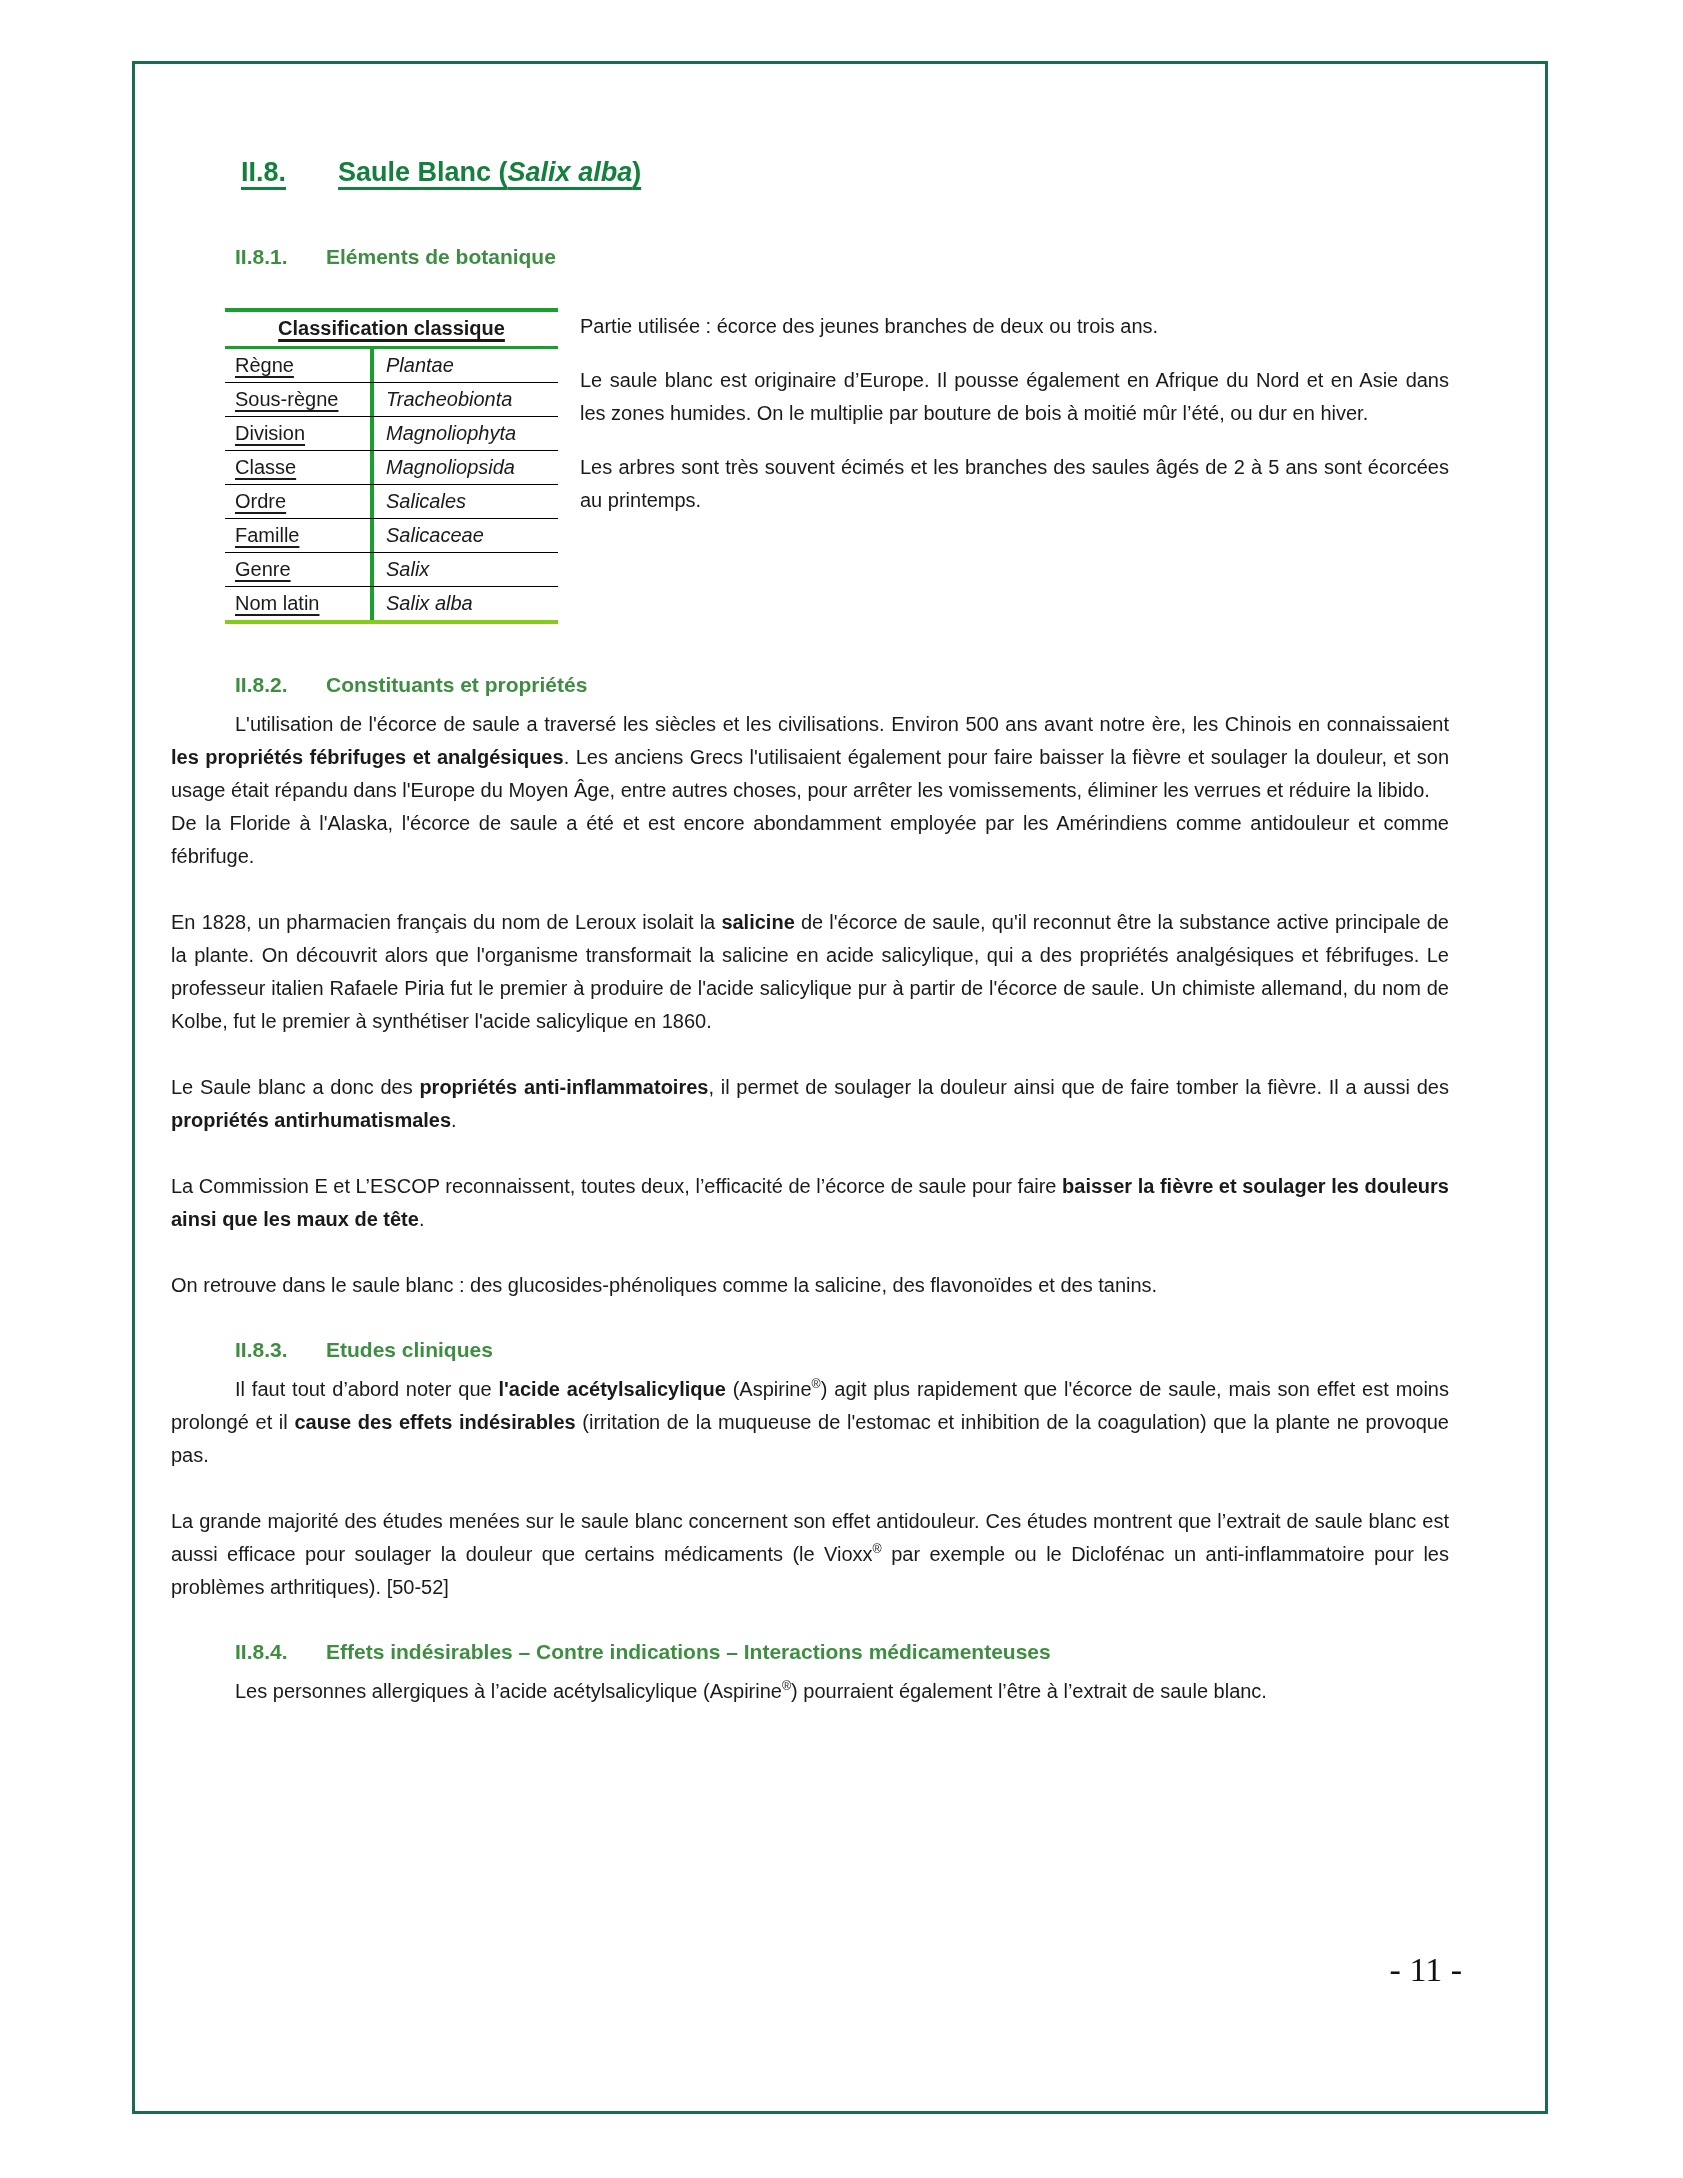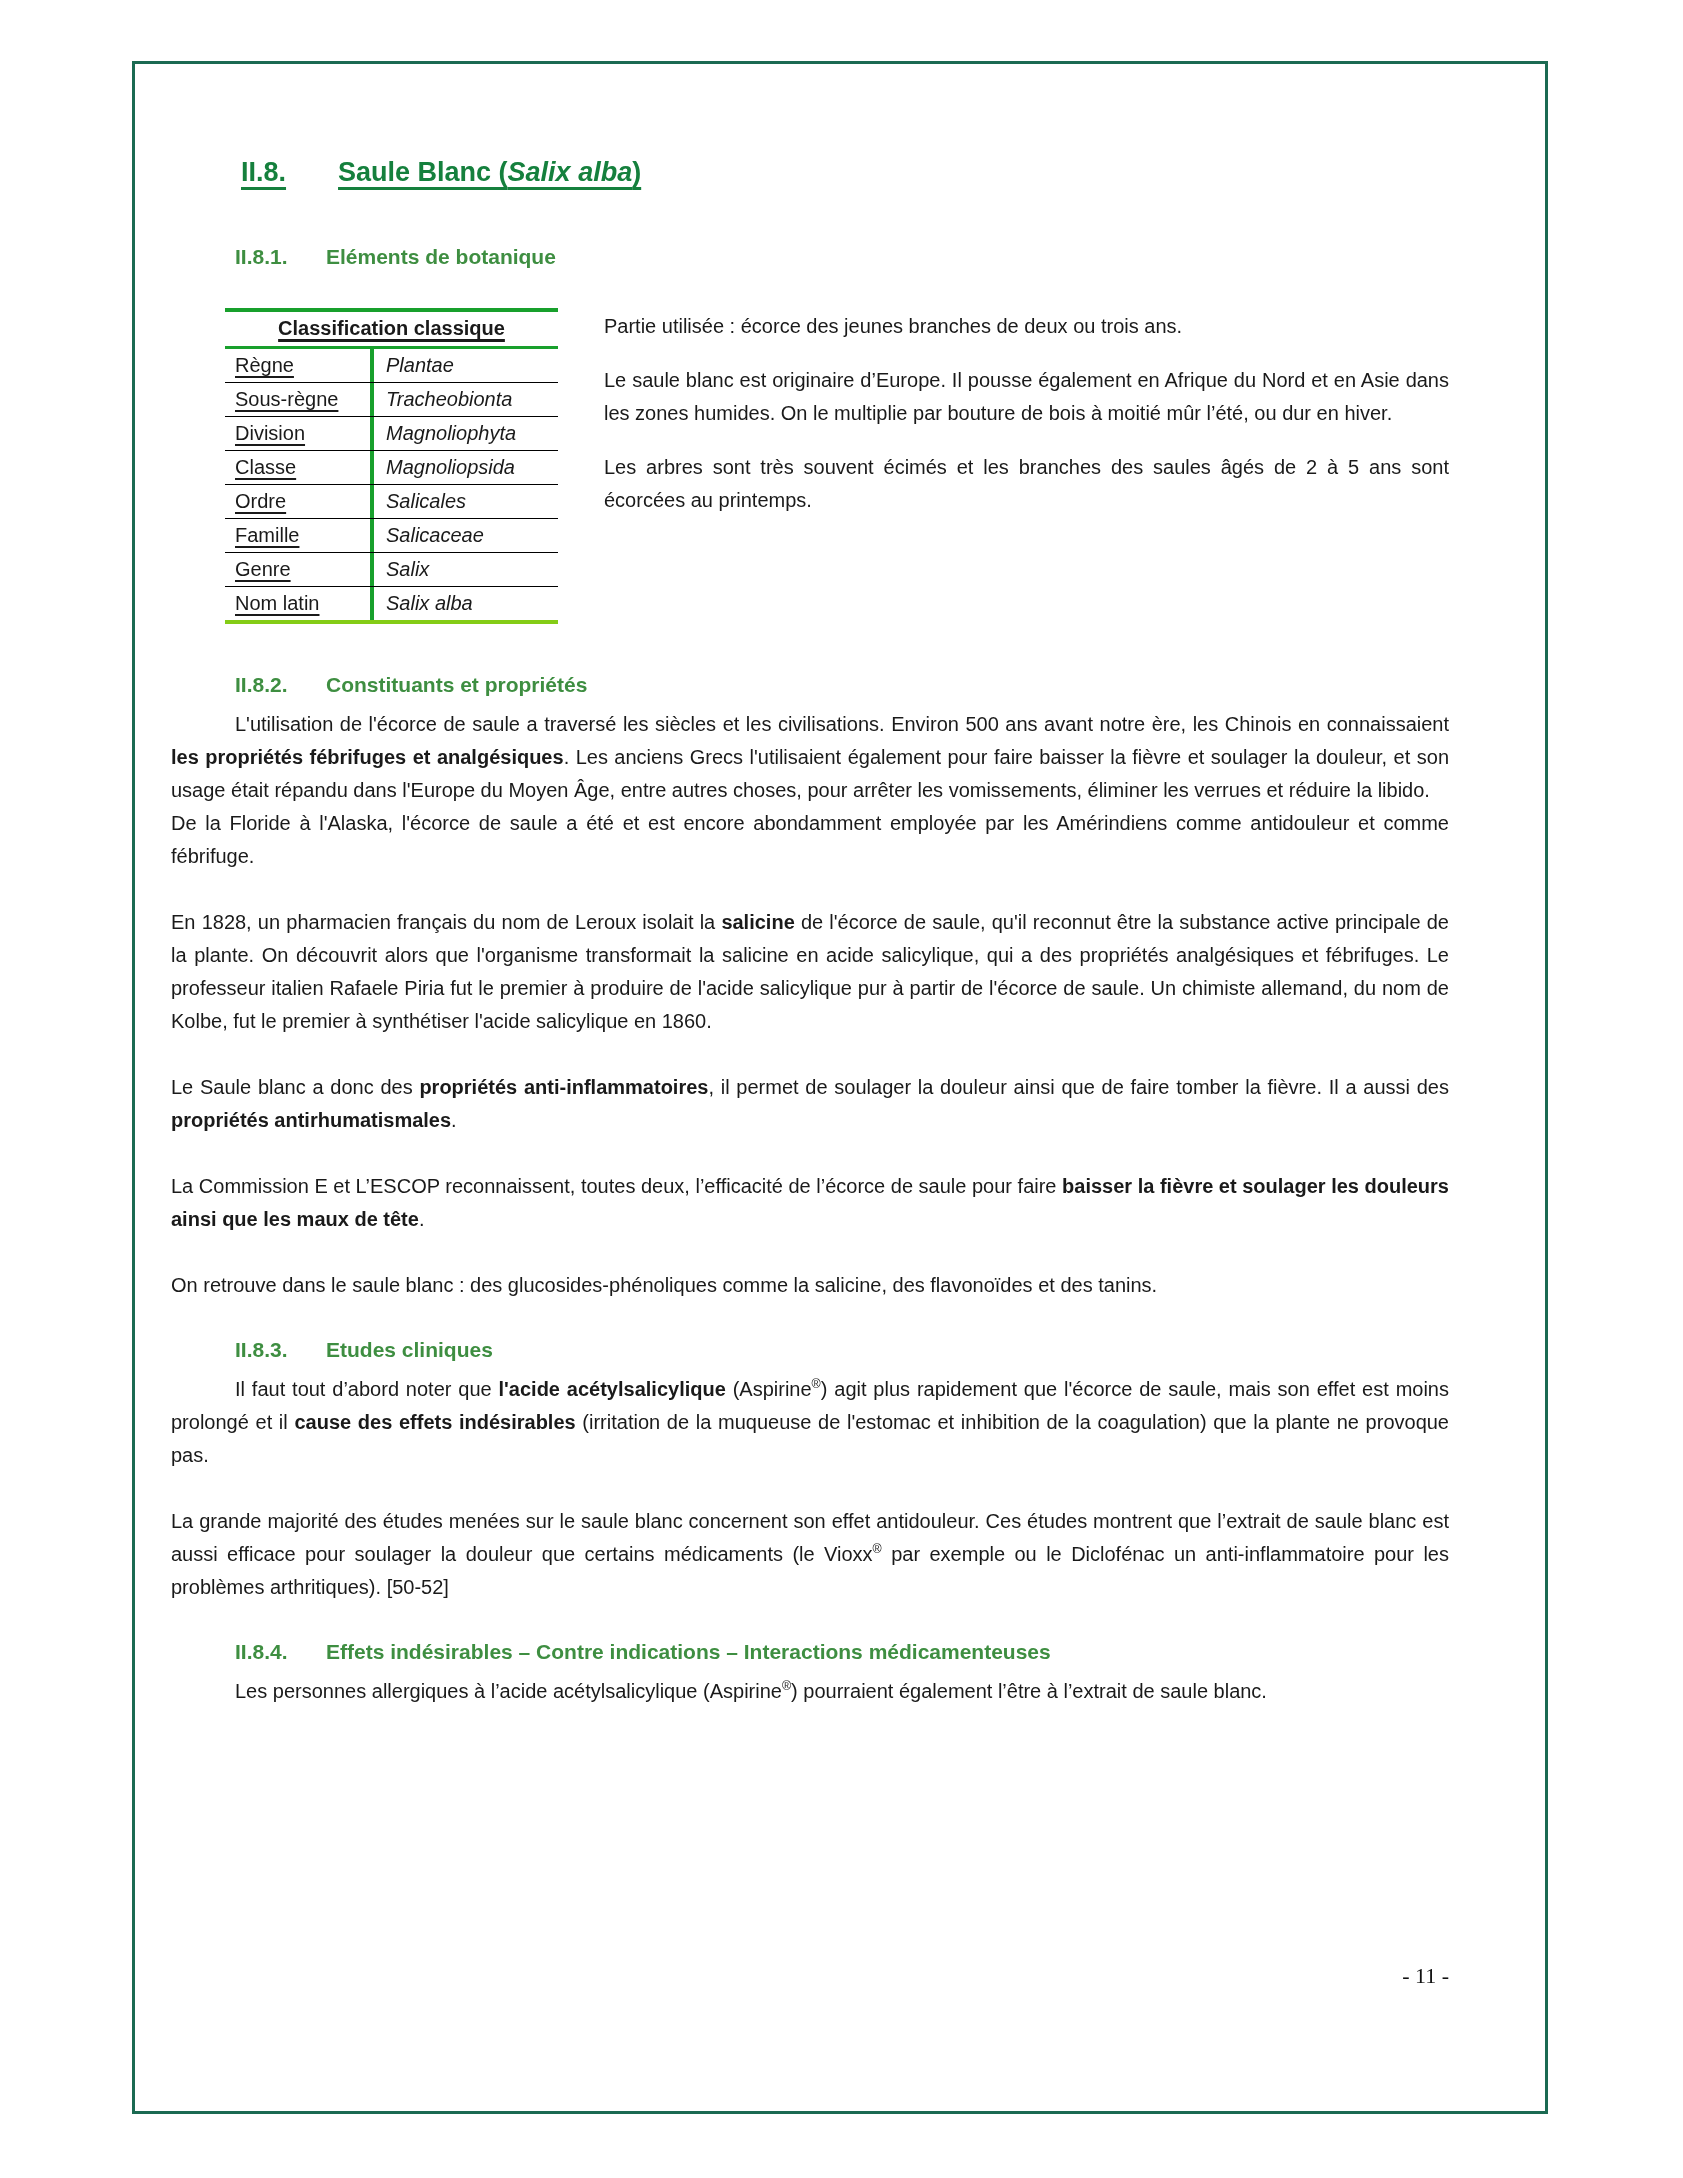--- a/index.html
+++ b/index.html
@@ -28,26 +28,26 @@
              border-top:4px solid #18a02c;border-bottom:4px solid #84cc16;
              font-size:20px;}
   .cls-header{text-align:center;font-weight:bold;padding:5px 0 6px;border-bottom:3px solid #18a02c;}
   .cls-header span{text-decoration:underline;text-decoration-thickness:2.5px;text-underline-offset:4px;}
   .cls-row{display:flex;height:33px;border-bottom:1.5px solid #000;}
   .cls-row:last-child{border-bottom:none;}
   .cls-label{width:145px;display:flex;align-items:center;padding-left:10px;box-sizing:border-box;}
   .cls-label span{text-decoration:underline;text-decoration-thickness:2px;text-underline-offset:4px;}
   .cls-value{flex:1;display:flex;align-items:center;border-left:4px solid #18a02c;
              padding-left:12px;font-style:italic;}
-  .botany-text{flex:1;padding-top:2px;margin-left:24px;}
+  .botany-text{flex:1;padding-top:2px;}
   .botany-text p{margin:0 0 21px 0;font-size:20px;line-height:33px;text-align:justify;}
   .botany-text p:last-child{margin-bottom:0;}
   
-  .page-number{position:absolute;right:96px;bottom:122px;
-               font-family:"Liberation Serif",serif;font-size:22px;color:#111;}
+  .page-number{position:absolute;right:83px;bottom:122px;
+               font-family:"Liberation Serif",serif;font-size:34px;color:#111;}
 </style>
 </head>
 <body>
 
 <div class="page">
   <div class="frame">
 
     <h1 class="doc-title"><span class="hnum">II.8.</span><span><span>Saule Blanc (</span><span style="font-style: italic;">Salix alba</span><span>)</span></span></h1>
 
     <h2 class="sec-heading h-1" style="margin-top:51px;"><span class="hnum">II.8.1.</span><span>Eléments de botanique</span></h2>

